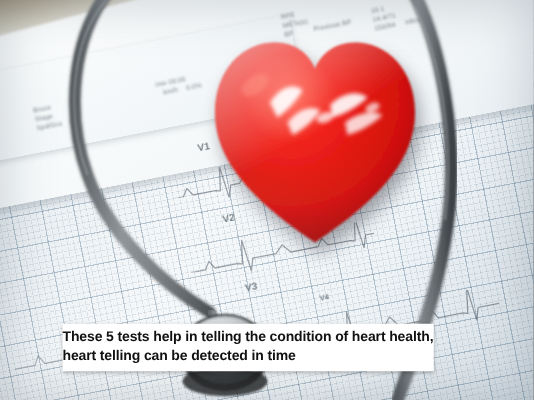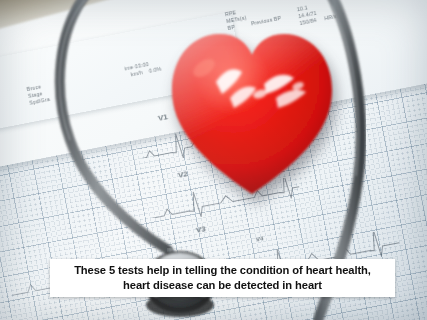--- a/index.html
+++ b/index.html
@@ -126,26 +126,26 @@
     height: 176px;
     filter: drop-shadow(4px 9px 7px rgba(40,40,50,0.42));
   }
   .heart svg { display: block; }
 
   
   .caption-box {
     position: absolute;
     left: 50px;
     top: 259px;
-    width: 345px;
+    width: 297px;
     height: 38px;
     background: #ffffff;
     display: flex;
     flex-direction: column;
-    align-items: center;
+    align-items: flex-start;
     justify-content: center;
     box-shadow: 0 1px 3px rgba(0,0,0,0.25);
   }
   .caption-line {
     color: #111111;
     font-family: "Liberation Sans", sans-serif;
     font-weight: bold;
     font-size: 11.2px;
     line-height: 15px;
     letter-spacing: -0.1px;
@@ -302,16 +302,16 @@
         <ellipse cx="36" cy="46" rx="12" ry="7" fill="#ff9a88" opacity=".45" transform="rotate(-35 36 46)"></ellipse>
       </g>
     </svg>
   </div>
 
   <div class="photo-soft"></div>
   <div class="vignette"></div>
 
   <div class="caption-box">
     <div class="caption-line">These 5 tests help in telling the condition of heart health,</div>
-    <div class="caption-line">heart disease can be detected in heart</div>
+    <div class="caption-line">heart telling can be detected in time</div>
   </div>
 
 </div>
 
 </body></html>

